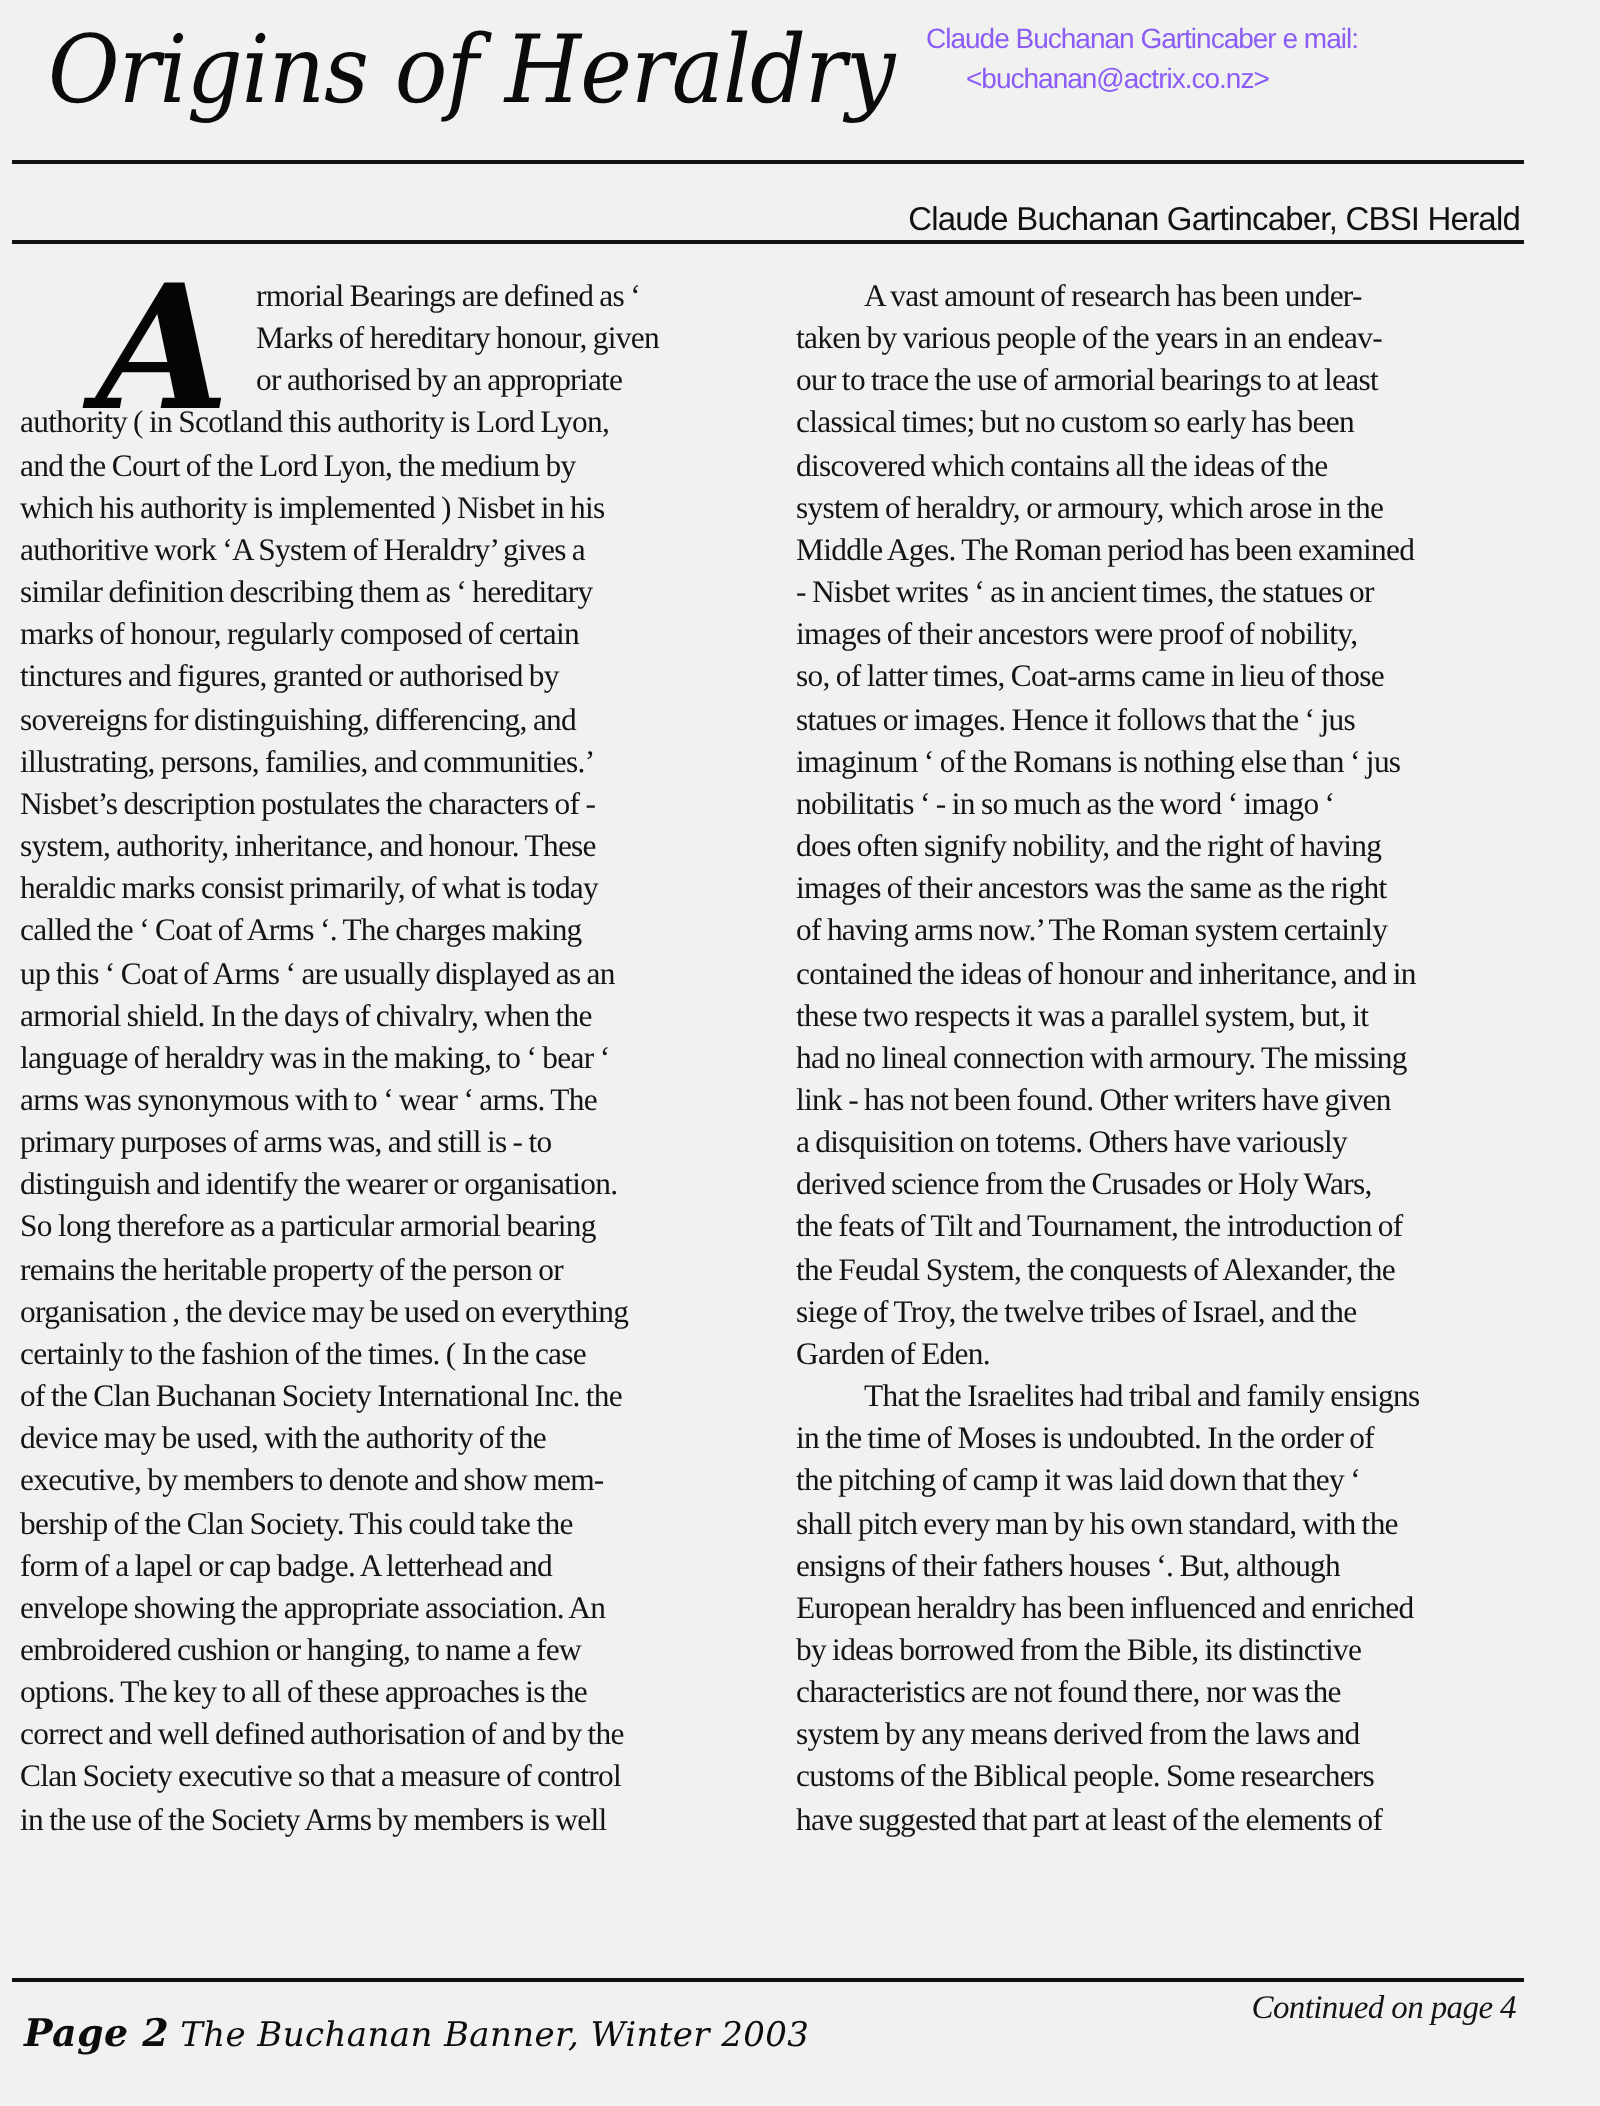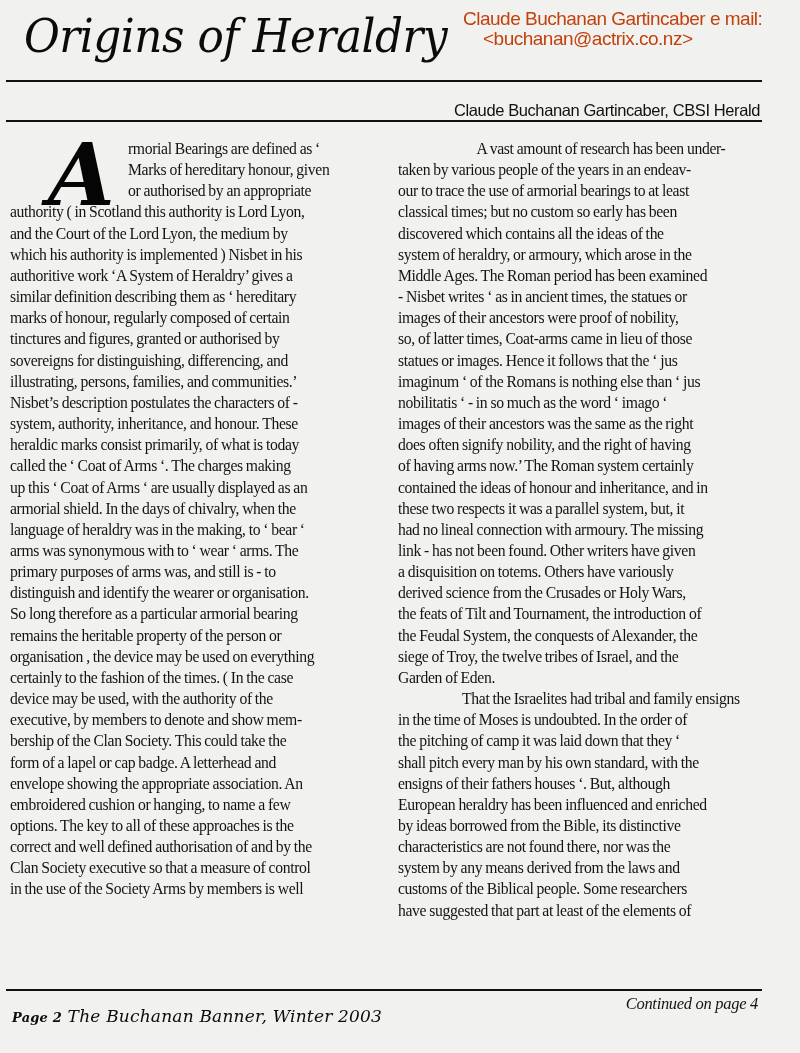--- a/index.html
+++ b/index.html
@@ -19,23 +19,23 @@
     font-size: 47px;
     letter-spacing: -0.5px;
     color: #0b0b0b;
     white-space: nowrap;
     transform: scaleX(0.93);
     transform-origin: left top;
   }
   .contact {
     position: absolute; left: 463px; top: 9px;
     font-family: "Liberation Sans", sans-serif;
-    font-size: 19px; line-height: 20px;
+    font-size: 14px; line-height: 20px;
     letter-spacing: -0.5px;
-    color: #c2410c;
+    color: #8b5cf6;
   }
   .contact .line2 { padding-left: 20px; display: block; }
 
   .rule {
     position: absolute; left: 6px; width: 756px; height: 2px;
     background: #111;
   }
   .rule.r1 { top: 80px; }
   .rule.r2 { top: 120px; }
   .rule.r3 { top: 989px; }
@@ -52,21 +52,21 @@
   .col {
     position: absolute; top: 138px;
     font-size: 15.7px;
     line-height: 21.15px;
     letter-spacing: -0.35px;
     word-spacing: -0.5px;
   }
   .col-left { left: 10px; width: 372px; }
   .col-right { left: 398px; width: 372px; }
   .col .ln { display: block; white-space: nowrap; }
-  .col .indent { padding-left: 34px; text-align: center; }
+  .col .indent { padding-left: 34px; }
   .col .dropcap-ln { padding-left: 118px; }
 
   .dropcap {
     position: absolute; left: 38px; top: -6px;
     font-family: "DejaVu Serif", serif;
     font-style: italic;
     font-weight: bold;
     font-size: 86px;
     line-height: 86px;
     color: #050505;
@@ -82,21 +82,21 @@
 
   .footer {
     position: absolute; left: 12px; top: 1006px;
     font-family: "DejaVu Serif", serif;
     font-style: italic;
     font-size: 17px;
     color: #0c0c0c;
     white-space: nowrap;
     letter-spacing: 0.2px;
   }
-  .footer .big { font-weight: bold; font-size: 13px; }
+  .footer .big { font-weight: bold; font-size: 19px; }
 </style>
 </head>
 <body>
 
 <div class="page">
   <div class="title">Origins of Heraldry</div>
 
   <div class="contact">
     <span>Claude Buchanan Gartincaber e mail:</span>
     <span class="line2">&lt;buchanan@actrix.co.nz&gt;</span>
@@ -127,20 +127,21 @@
       <span class="ln">up this ‘ Coat of Arms ‘ are usually displayed as an</span>
       <span class="ln">armorial shield. In the days of chivalry, when the</span>
       <span class="ln">language of heraldry was in the making, to ‘ bear ‘</span>
       <span class="ln">arms was synonymous with to ‘ wear ‘ arms.  The</span>
       <span class="ln">primary purposes of arms was,  and still is - to</span>
       <span class="ln">distinguish and identify the wearer or organisation.</span>
       <span class="ln">So long therefore as a particular armorial bearing</span>
       <span class="ln">remains the heritable property of the person or</span>
       <span class="ln">organisation , the device may be used on everything</span>
       <span class="ln">certainly to the fashion of the times. (  In the case</span>
+      <span class="ln">of the Clan Buchanan Society International Inc. the</span>
       <span class="ln">device may be used, with the authority of the</span>
       <span class="ln">executive, by members to denote and show mem-</span>
       <span class="ln">bership of the Clan Society.  This could take the</span>
       <span class="ln">form of a lapel or cap badge.  A letterhead and</span>
       <span class="ln">envelope showing the appropriate association.  An</span>
       <span class="ln">embroidered cushion or hanging, to name a few</span>
       <span class="ln">options.  The key to all of these approaches is the</span>
       <span class="ln">correct and well defined authorisation of and  by the</span>
       <span class="ln">Clan Society executive so that a measure of control</span>
       <span class="ln">in the use of the Society Arms by members is well</span>
@@ -153,22 +154,22 @@
       <span class="ln">classical times;  but no custom so early has been</span>
       <span class="ln">discovered  which contains all the ideas of the</span>
       <span class="ln">system of heraldry, or armoury, which arose in the</span>
       <span class="ln">Middle Ages. The Roman period has been examined</span>
       <span class="ln">- Nisbet writes ‘ as in ancient times, the statues or</span>
       <span class="ln">images of their    ancestors were proof of nobility,</span>
       <span class="ln">so, of latter times, Coat-arms came in lieu of those</span>
       <span class="ln">statues or images. Hence it follows that the ‘ jus</span>
       <span class="ln">imaginum ‘ of the Romans is nothing else than ‘ jus</span>
       <span class="ln">nobilitatis ‘ - in so    much as the word ‘ imago ‘</span>
+      <span class="ln">does often signify nobility, and the right of having</span>
       <span class="ln">images of their ancestors was the same as the right</span>
-      <span class="ln">does often signify nobility, and the right of having</span>
       <span class="ln">of having arms now.’ The Roman system certainly</span>
       <span class="ln">contained the ideas of honour and inheritance, and in</span>
       <span class="ln">these two respects it was a parallel system, but, it</span>
       <span class="ln">had no lineal connection with armoury.  The missing</span>
       <span class="ln">link - has not been  found.  Other writers have given</span>
       <span class="ln">a disquisition on totems.  Others have variously</span>
       <span class="ln">derived science from the Crusades or Holy Wars,</span>
       <span class="ln">the feats of Tilt and Tournament, the introduction of</span>
       <span class="ln">the Feudal System, the conquests of Alexander, the</span>
       <span class="ln">siege of Troy, the twelve tribes of Israel, and the</span>

